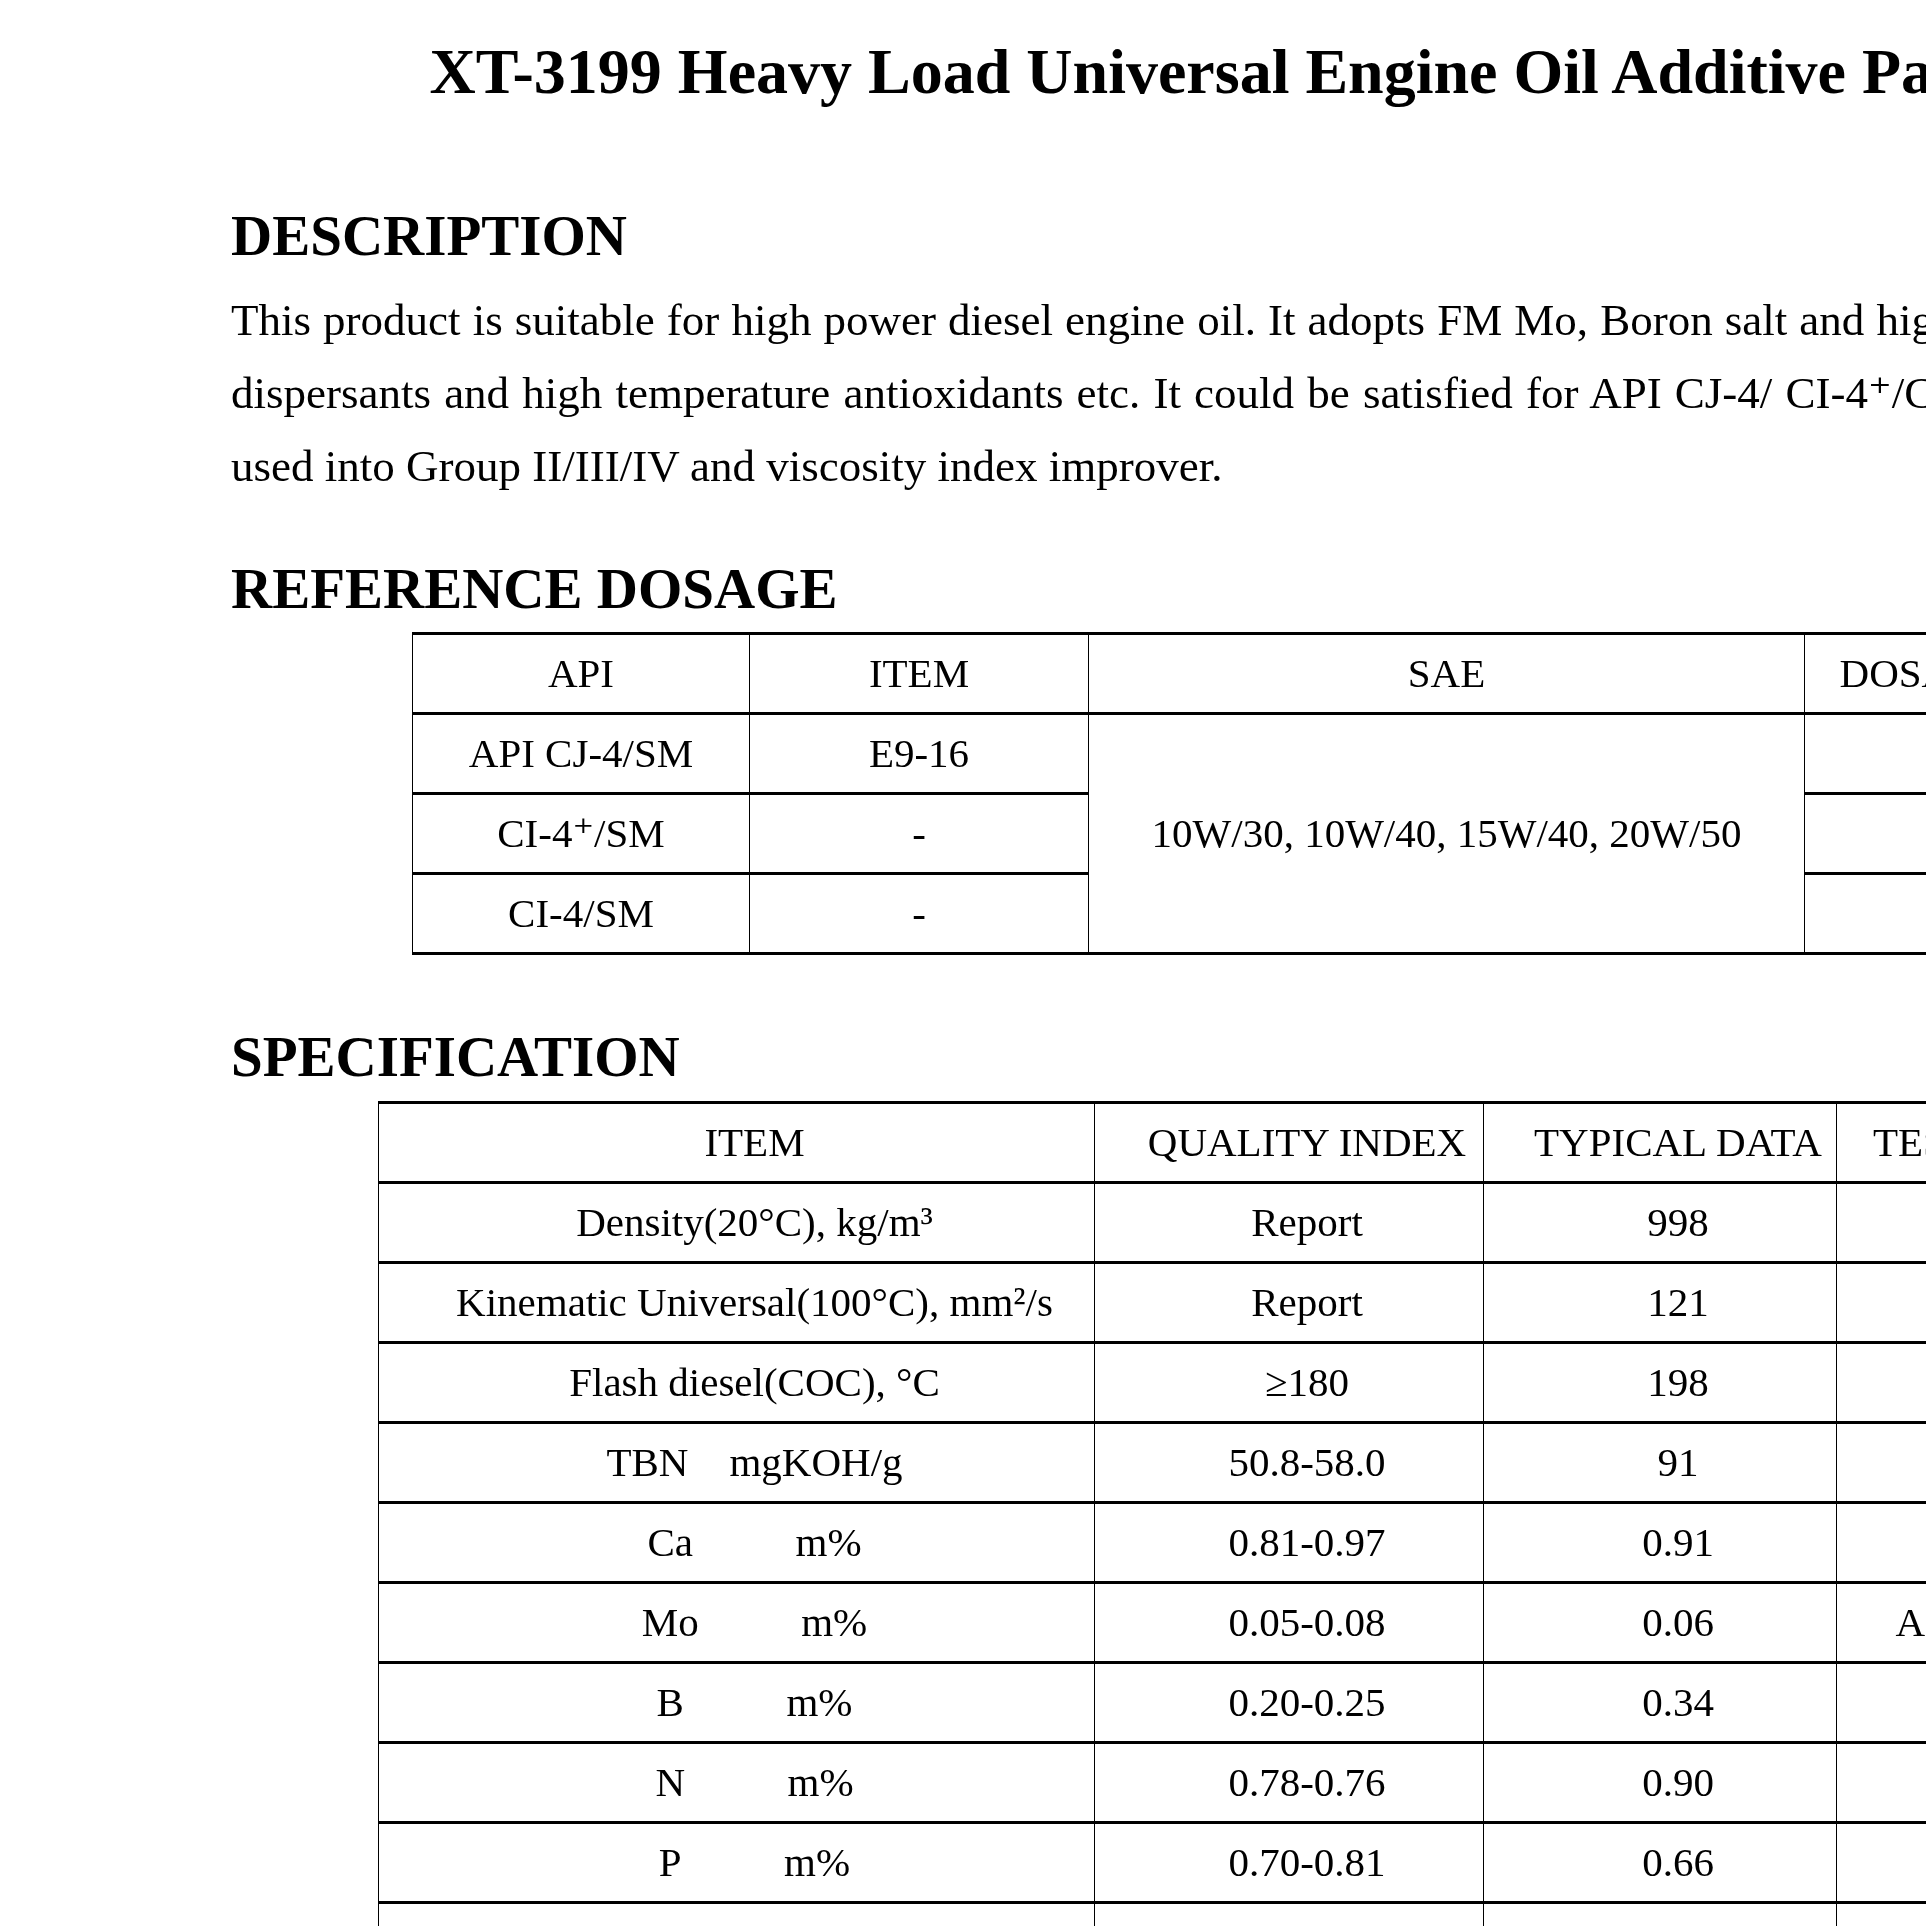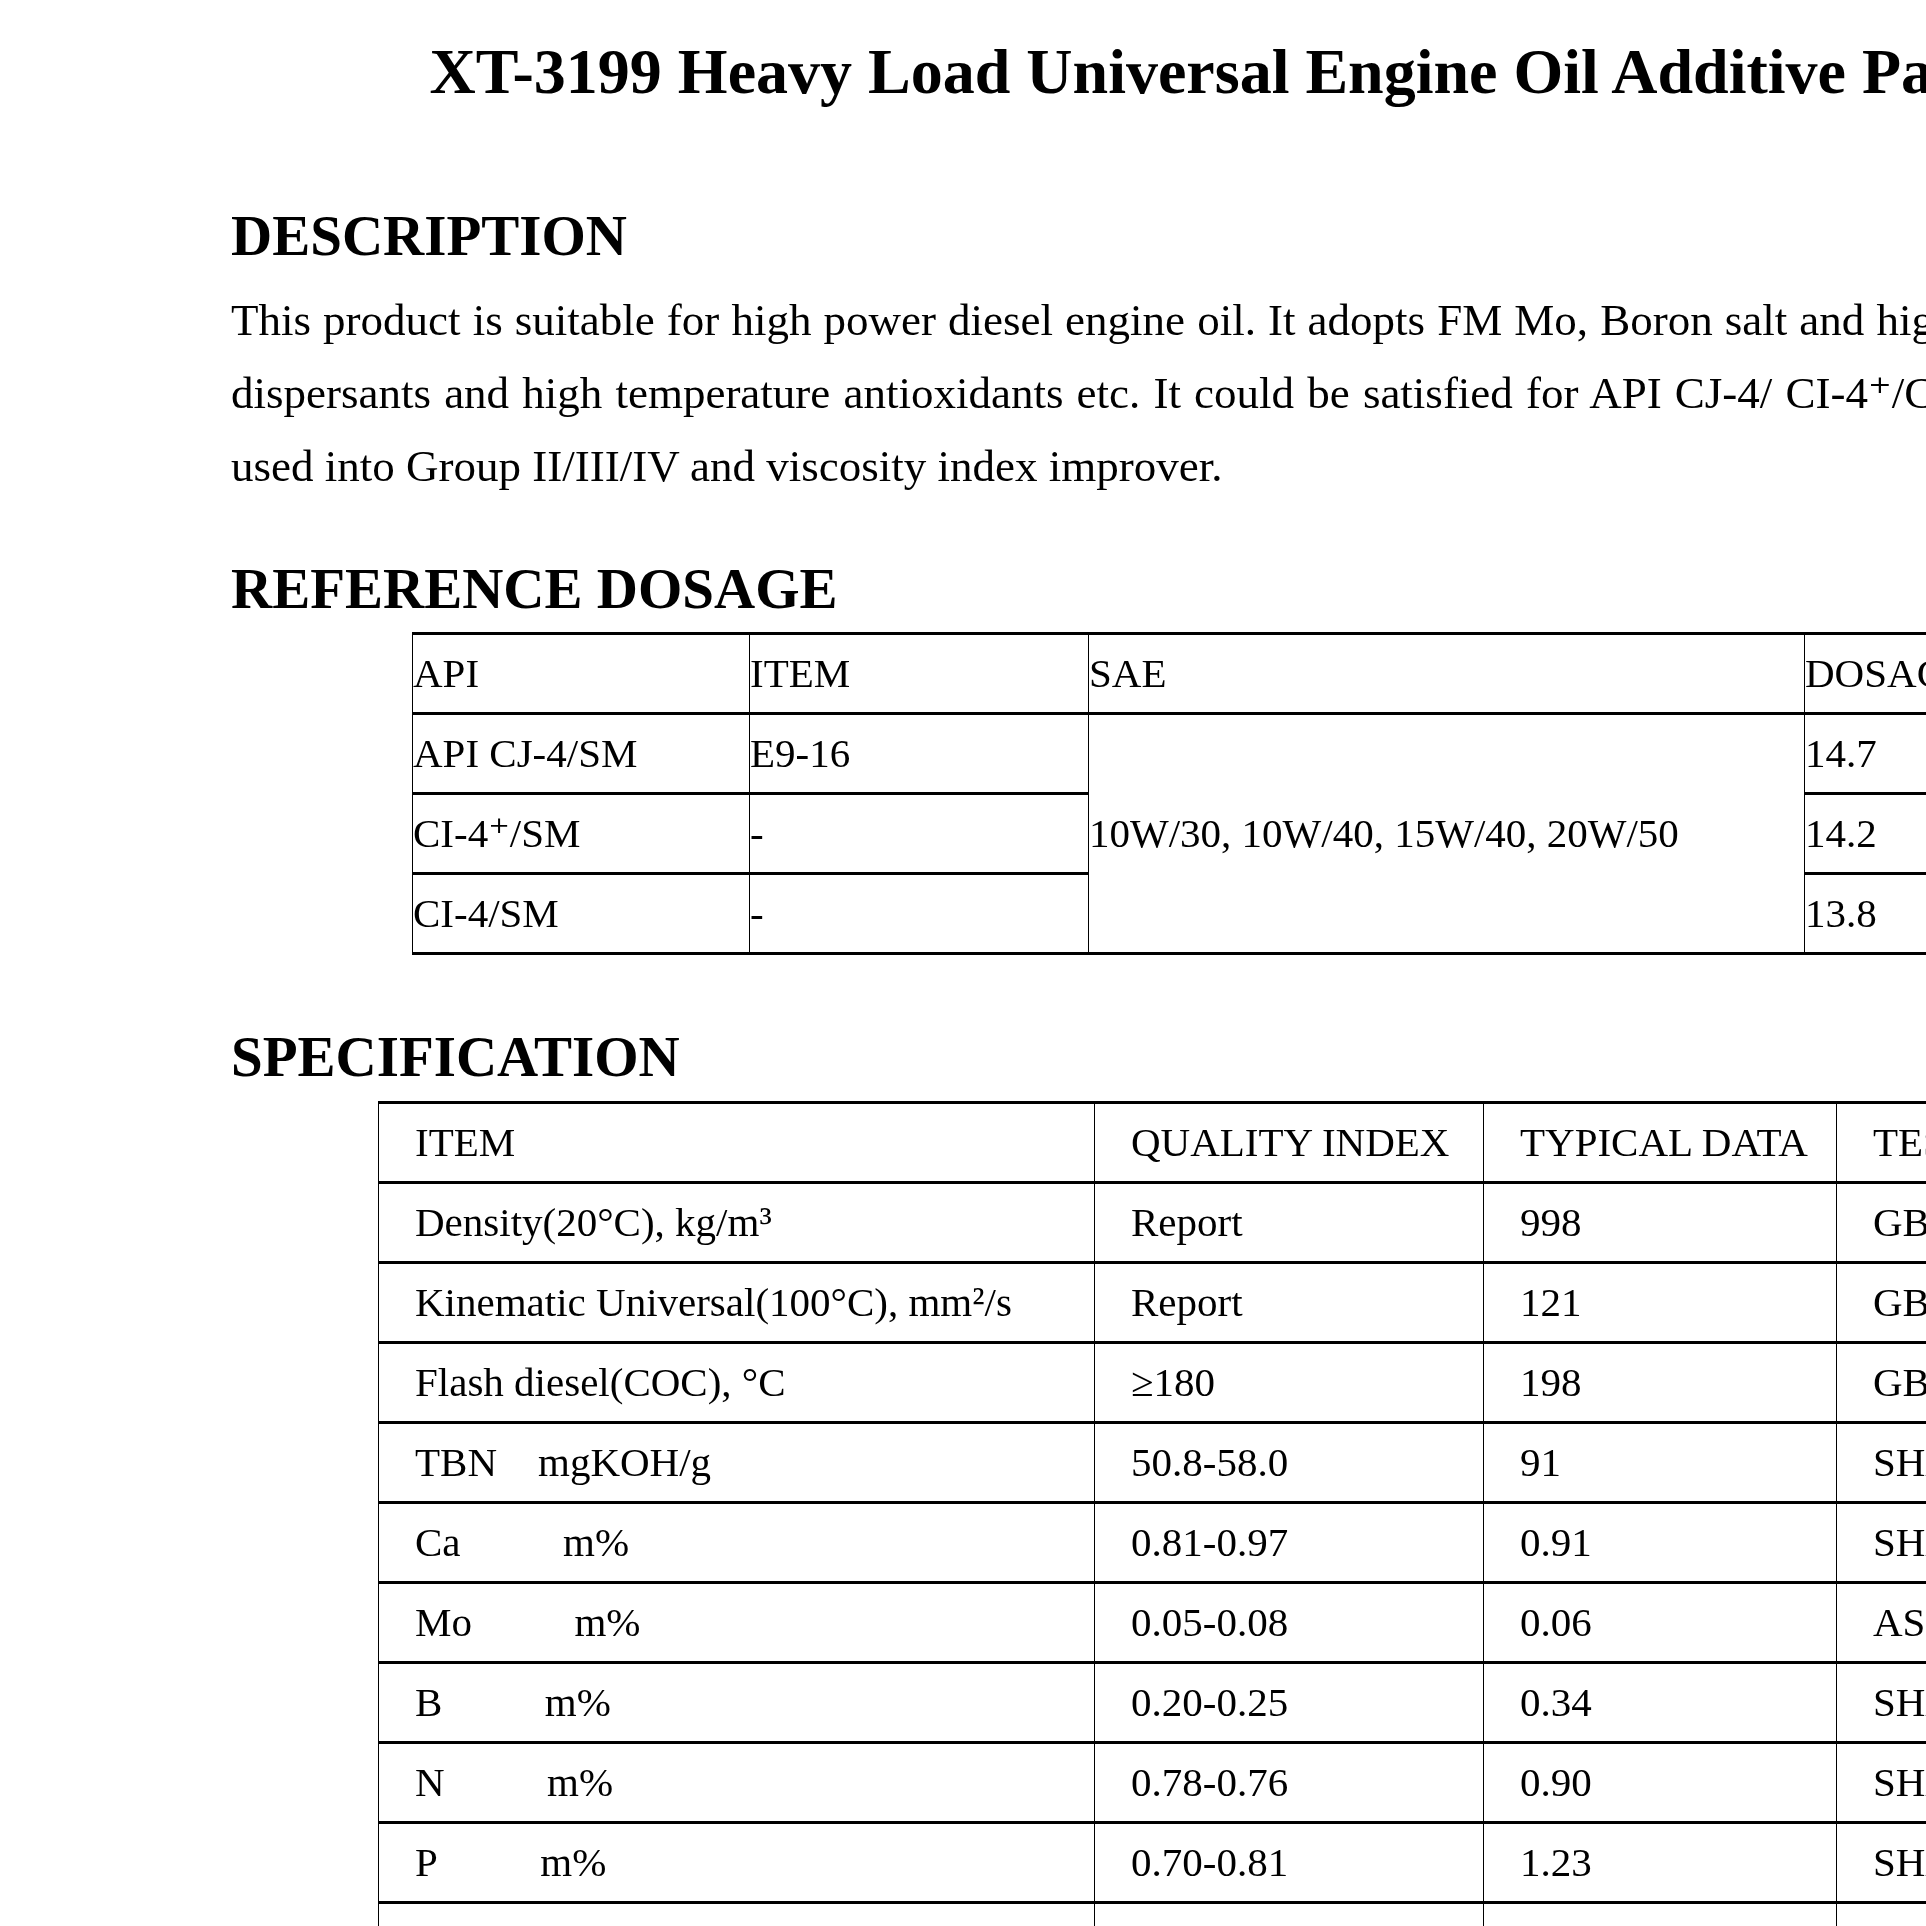--- a/index.html
+++ b/index.html
@@ -6,21 +6,21 @@
   body{width:2600px;height:2803px;font-family:"Liberation Serif","DejaVu Serif",serif;overflow:hidden;}
   .page{box-sizing:border-box;width:2600px;height:2803px;padding:30px 312px 0 231px;background:#ffffff;}
   .doc-title{font-size:64px;font-weight:bold;text-align:center;line-height:1.3;margin:0;}
   .section-heading{font-size:57px;font-weight:bold;line-height:1.3;margin:0;text-align:left;}
   .para{font-size:45px;line-height:73px;text-align:justify;margin:0;}
   #desc-heading{margin-top:86px;}
   #desc-body{margin-top:10.8px;}
   #rd-heading{margin-top:49px;}
   table{border-collapse:collapse;table-layout:fixed;}
   td,th{border-top:3.1px solid #000;border-bottom:3.1px solid #000;border-left:1.5px solid #000;border-right:1.5px solid #000;
-        text-align:left;vertical-align:middle;font-weight:normal;font-size:41px;padding:0;line-height:1.25;
+        text-align:center;vertical-align:middle;font-weight:normal;font-size:41px;padding:0;line-height:1.25;
         overflow:hidden;white-space:nowrap;}
   .dosage-table{margin:5.8px 0 0 181px;width:1732px;}
   .dosage-table td,.dosage-table th{height:77px;}
   .dosage-table .c1{width:337px;}.dosage-table .c2{width:339px;}.dosage-table .c3{width:716px;}.dosage-table .c4{width:340px;}
   #spec-heading{margin-top:65px;}
   .spec-table{margin:7px 0 0 147px;width:1776px;}
   .spec-table td,.spec-table th{height:77px;padding-left:36px;}
   .spec-table .c1{width:716px;}.spec-table .c2{width:389px;}.spec-table .c3{width:353px;}.spec-table .c4{width:318px;}
 </style>
 </head>
@@ -128,21 +128,21 @@
       </tr>
       <tr>
         <td>N   m%</td>
         <td>0.78-0.76</td>
         <td>0.90</td>
         <td>SH/T0224</td>
       </tr>
       <tr>
         <td>P   m%</td>
         <td>0.70-0.81</td>
-        <td>1.23</td>
+        <td>0.66</td>
         <td>SH/T0296</td>
       </tr>
       <tr>
         <td>Zn   m%</td>
         <td>0.71-0.93</td>
         <td>0.85</td>
         <td>SH/T0226</td>
       </tr>
 
     </tbody>

